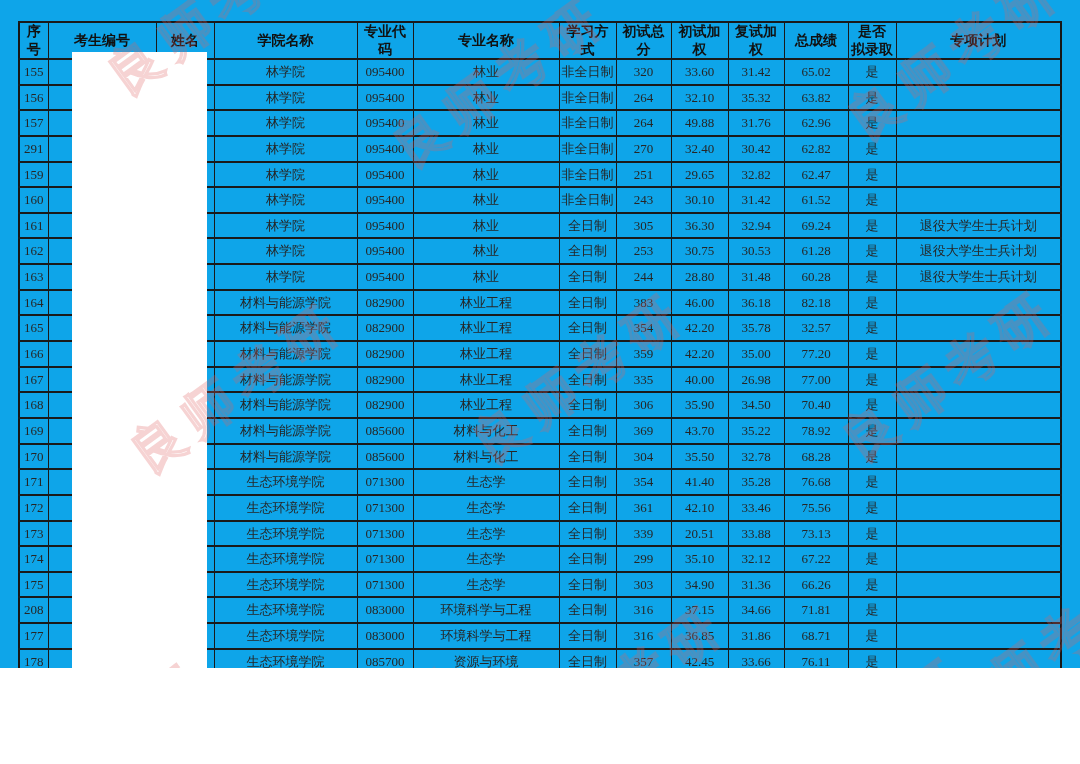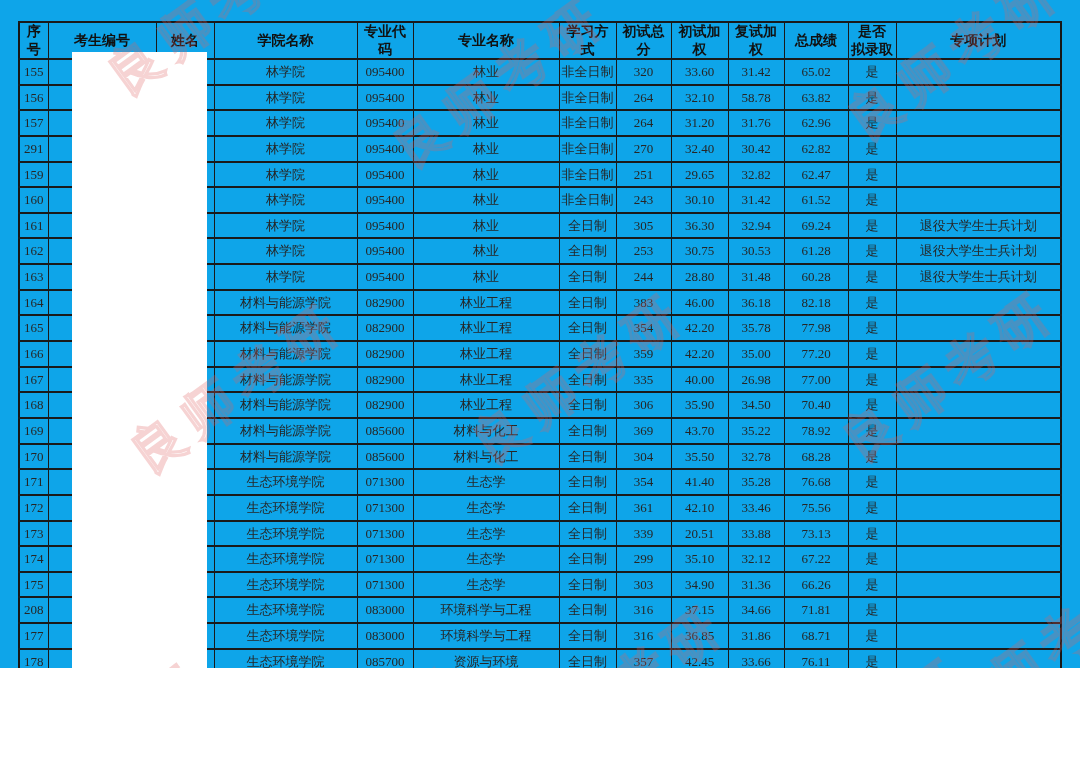--- a/index.html
+++ b/index.html
@@ -178,36 +178,36 @@
     <tr>
       <td>156</td>
       <td class="cand-cell"><span class="cand">105</span></td>
       <td></td>
       <td>林学院</td>
       <td>095400</td>
       <td>林业</td>
       <td>非全日制</td>
       <td>264</td>
       <td>32.10</td>
-      <td>58.78</td>
+      <td>35.32</td>
       <td>63.82</td>
       <td>是</td>
       <td></td>
     </tr>
 
     <tr>
       <td>157</td>
       <td class="cand-cell"><span class="cand">105</span></td>
       <td></td>
       <td>林学院</td>
       <td>095400</td>
       <td>林业</td>
       <td>非全日制</td>
       <td>264</td>
-      <td>31.20</td>
+      <td>49.88</td>
       <td>31.76</td>
       <td>62.96</td>
       <td>是</td>
       <td></td>
     </tr>
 
     <tr>
       <td>291</td>
       <td class="cand-cell"><span class="cand">105</span></td>
       <td></td>
@@ -323,21 +323,21 @@
       <td>165</td>
       <td class="cand-cell"><span class="cand">105</span></td>
       <td></td>
       <td>材料与能源学院</td>
       <td>082900</td>
       <td>林业工程</td>
       <td>全日制</td>
       <td>354</td>
       <td>42.20</td>
       <td>35.78</td>
-      <td>77.98</td>
+      <td>32.57</td>
       <td>是</td>
       <td></td>
     </tr>
 
     <tr>
       <td>166</td>
       <td class="cand-cell"><span class="cand">105</span></td>
       <td></td>
       <td>材料与能源学院</td>
       <td>082900</td>

